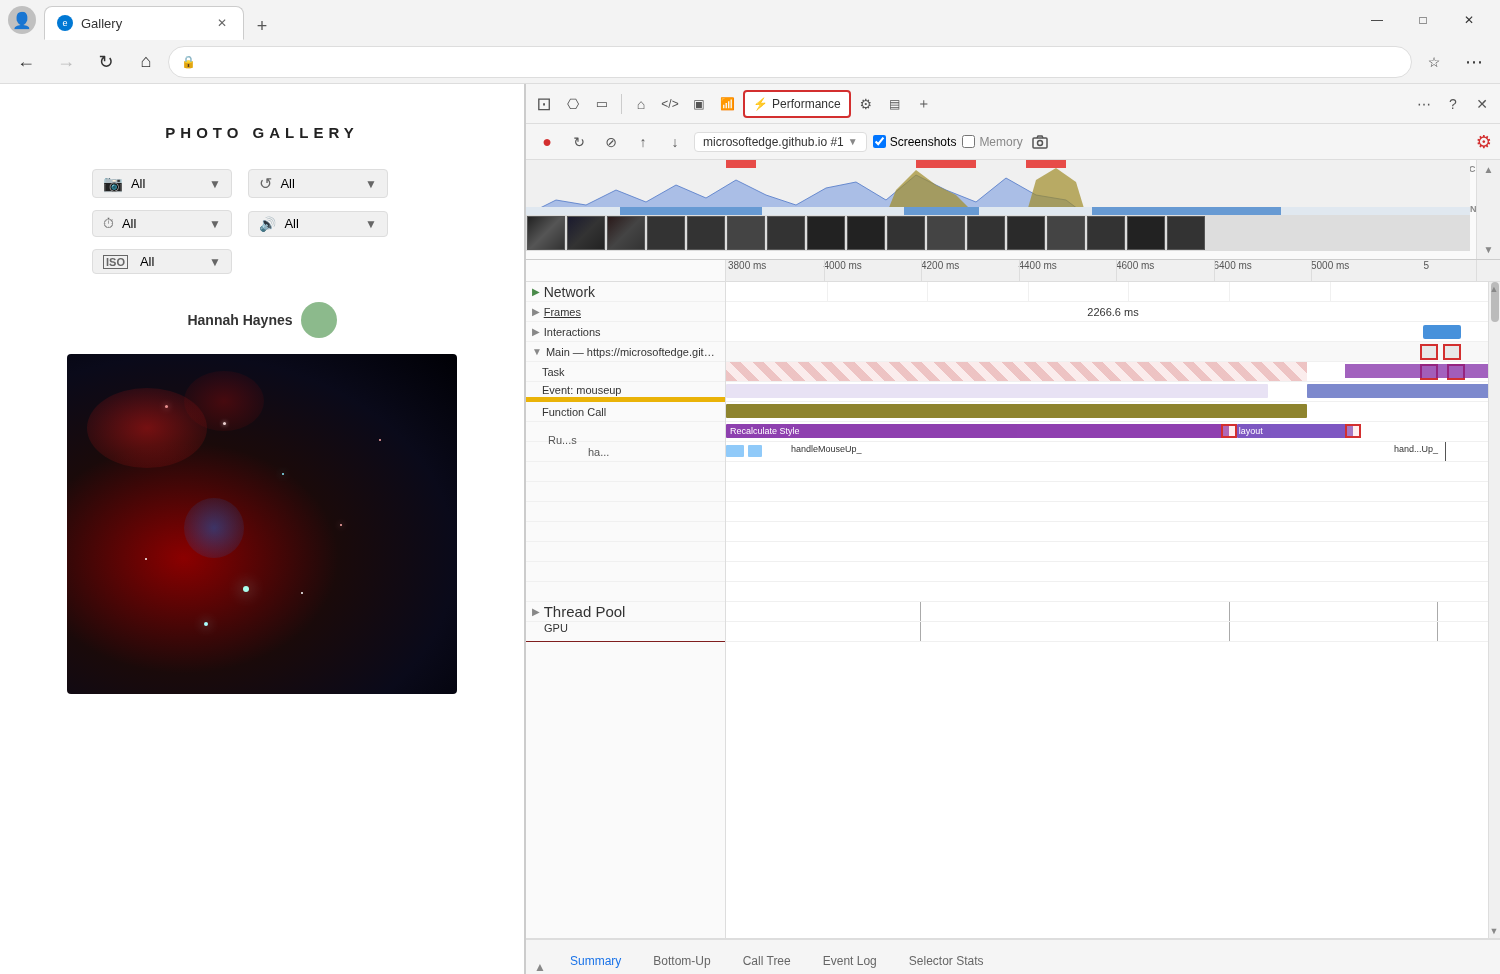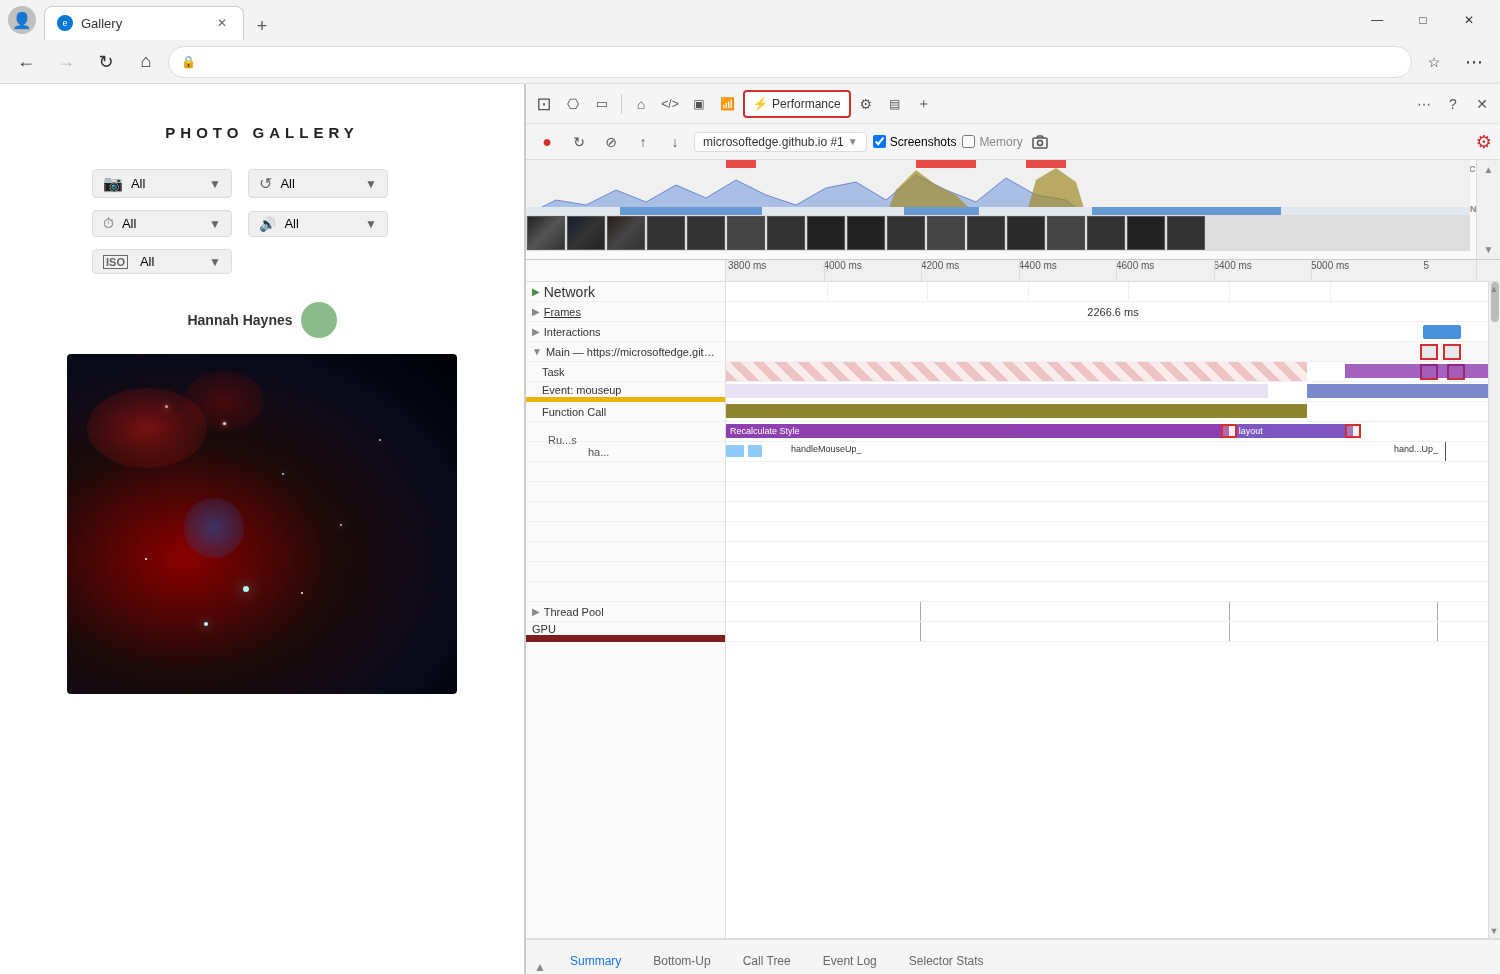--- a/index.html
+++ b/index.html
@@ -287,24 +287,24 @@
         <div style="height:20px;border-bottom:1px solid #f0f0f0;"></div>
         <div style="height:20px;border-bottom:1px solid #f0f0f0;"></div>
         <div style="height:20px;border-bottom:1px solid #f0f0f0;"></div>
         <div style="height:20px;border-bottom:1px solid #f0f0f0;"></div>
         <div style="height:20px;border-bottom:1px solid #f0f0f0;"></div>
         <div style="height:20px;border-bottom:1px solid #f0f0f0;"></div>
         <div style="height:20px;border-bottom:1px solid #f0f0f0;"></div>
 
         <div style="display:flex;align-items:center;height:20px;padding:0 6px;border-bottom:1px solid #f0f0f0;cursor:pointer;gap:4px;">
           <span style="color:#888;font-size:10px;">▶</span>
-          <span style="font-size:11px;color:#333;text-align:center;">Thread Pool</span>
-        </div>
-
-        <div style="display:flex;align-items:center;height:20px;padding:0 6px;border-bottom:7px solid #7f1d1d;">
+          <span style="font-size:15px;color:#333;text-align:center;">Thread Pool</span>
+        </div>
+
+        <div style="display:flex;align-items:flex-start;height:20px;padding:0 18px;border-bottom:1px solid #7f1d1d;">
           <span style="font-size:11px;color:#333;">GPU</span>
         </div>
       </div>
 
       <div style="flex:1;overflow:hidden;position:relative;">
 
         <div style="height:20px;border-bottom:1px solid #f0f0f0;position:relative;background:white;">
 
           <div style="position:absolute;left:13%;top:0;bottom:0;width:1px;background:#f0f0f0;"></div>
           <div style="position:absolute;left:26%;top:0;bottom:0;width:1px;background:#f0f0f0;"></div>

